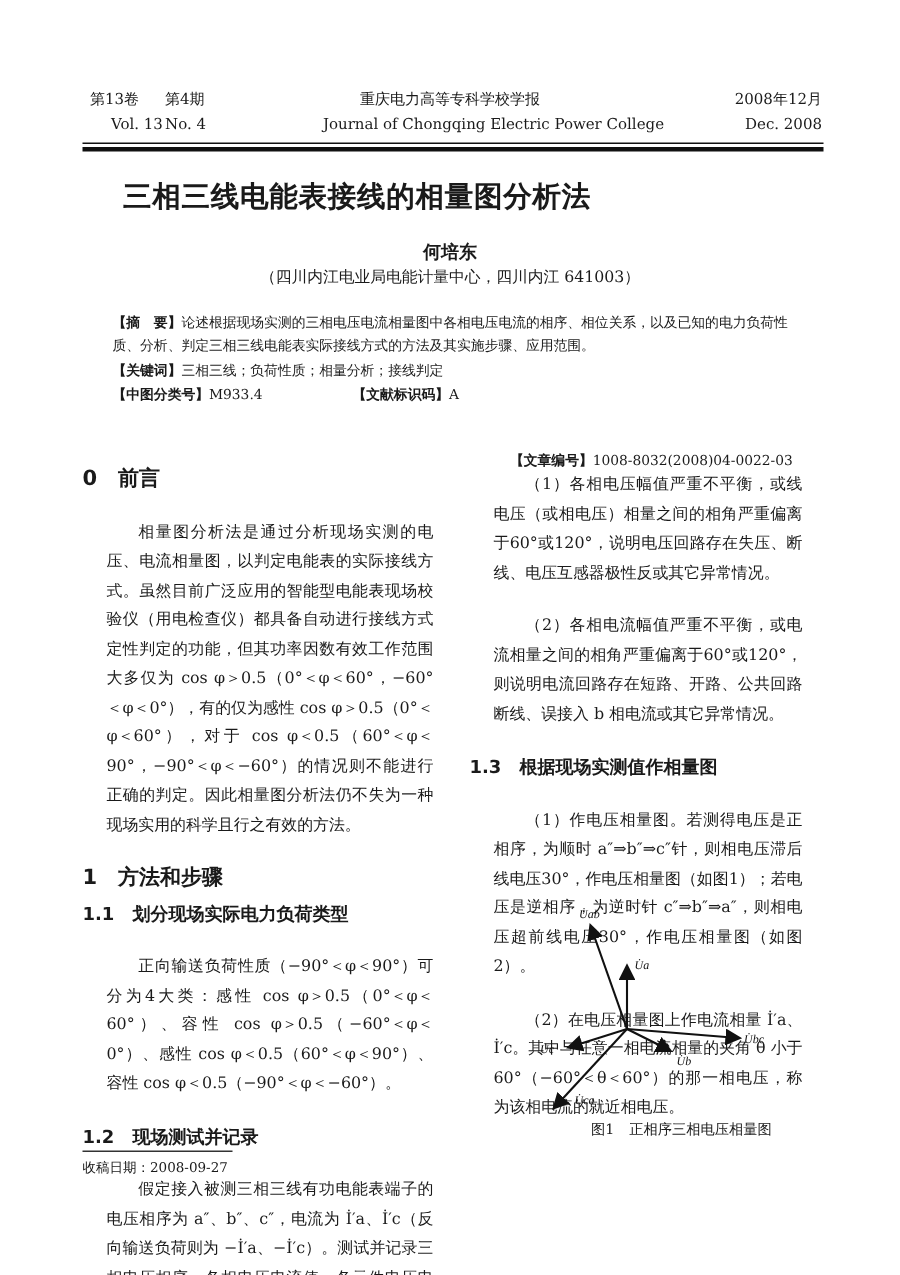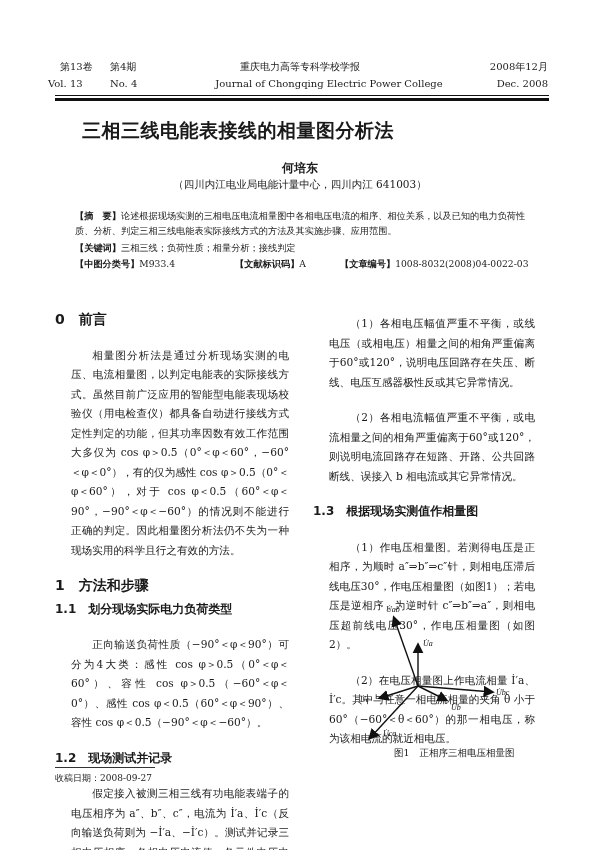--- a/index.html
+++ b/index.html
@@ -28,41 +28,41 @@
   .caption { left:355px; top:747px; width:200px; font-size:9.5px;padding-left:39px; }
   .caption span.num { margin-right:10px; }
 </style>
 </head>
 <body>
 
 <div class="abs hdr" style="left:60px; top:60px;">第13卷</div>
 <div class="abs hdr" style="left:110px; top:60px;">第4期</div>
 <div class="abs hdr" style="left:0; width:600px; text-align:center; top:60px;">重庆电力高等专科学校学报</div>
 <div class="abs hdr" style="right:52px; top:60px;">2008年12月</div>
-<div class="abs hdr" style="left:48px; top:77px;">Vol. 13</div>
+<div class="abs hdr" style="left:74px; top:77px;">Vol. 13</div>
 <div class="abs hdr" style="left:110px; top:77px;">No. 4</div>
 <div class="abs hdr" style="left:0; width:600px; text-align:center; top:77px;padding-left:29px;">Journal of Chongqing Electric Power College</div>
 <div class="abs hdr" style="right:52px; top:77px;">Dec.  2008</div>
 <div class="rule-thin" style="top:95px;"></div>
 <div class="rule-thick" style="top:98px;"></div>
 
 <div class="abs title">三相三线电能表接线的相量图分析法</div>
 <div class="abs author">何培东</div>
 <div class="abs affil">（四川内江电业局电能计量中心，四川内江 641003）</div>
 
 <div class="abs abs-block" style="top:208px;">
   <span class="label">【摘　要】</span><span>论述根据现场实测的三相电压电流相量图中各相电压电流的相序、相位关系，以及已知的电力负荷性质、分析、判定三相三线电能表实际接线方式的方法及其实施步骤、应用范围。</span>
 </div>
 <div class="abs abs-block" style="top:240px;">
   <span class="label">【关键词】</span><span>三相三线；负荷性质；相量分析；接线判定</span>
 </div>
 <div class="abs abs-block" style="top:256px;">
   <span class="label">【中图分类号】</span><span>M933.4</span>
   <span style="position:absolute; left:160px;"><span class="label">【文献标识码】</span><span>A</span></span>
-  <span style="position:absolute; left:265px;"><span class="label">【文章编号】</span><span>1008-8032(2008)04-0022-03</span></span>
+  <span style="position:absolute; left:265px;margin-top:44px;"><span class="label">【文章编号】</span><span>1008-8032(2008)04-0022-03</span></span>
 </div>
 
 <div class="abs col colL" style="top:310px;">
   <div class="h1" style="margin-bottom:4px;">0　前言</div>
   <p class="indent">相量图分析法是通过分析现场实测的电压、电流相量图，以判定电能表的实际接线方式。虽然目前广泛应用的智能型电能表现场校验仪（用电检查仪）都具备自动进行接线方式定性判定的功能，但其功率因数有效工作范围大多仅为 cos φ＞0.5（0°＜φ＜60°，−60°＜φ＜0°），有的仅为感性 cos φ＞0.5（0°＜φ＜60°），对于 cos φ＜0.5（60°＜φ＜90°，−90°＜φ＜−60°）的情况则不能进行正确的判定。因此相量图分析法仍不失为一种现场实用的科学且行之有效的方法。</p>
   <div class="h1" style="margin:6px 0 4px;">1　方法和步骤</div>
   <div class="h2" style="margin:2px 0 0;">1.1　划分现场实际电力负荷类型</div>
   <p class="indent">正向输送负荷性质（−90°＜φ＜90°）可分为4大类：感性 cos φ＞0.5（0°＜φ＜60°）、容性 cos φ＞0.5（−60°＜φ＜0°）、感性 cos φ＜0.5（60°＜φ＜90°）、容性 cos φ＜0.5（−90°＜φ＜−60°）。</p>
   <div class="h2" style="margin:2px 0 0;">1.2　现场测试并记录</div>
   <p class="indent">假定接入被测三相三线有功电能表端子的电压相序为 a″、b″、c″，电流为 İ′a、İ′c（反向输送负荷则为 −İ′a、−İ′c）。测试并记录三相电压相序、各相电压电流值、各元件电压电流相量之间的相角。</p>

